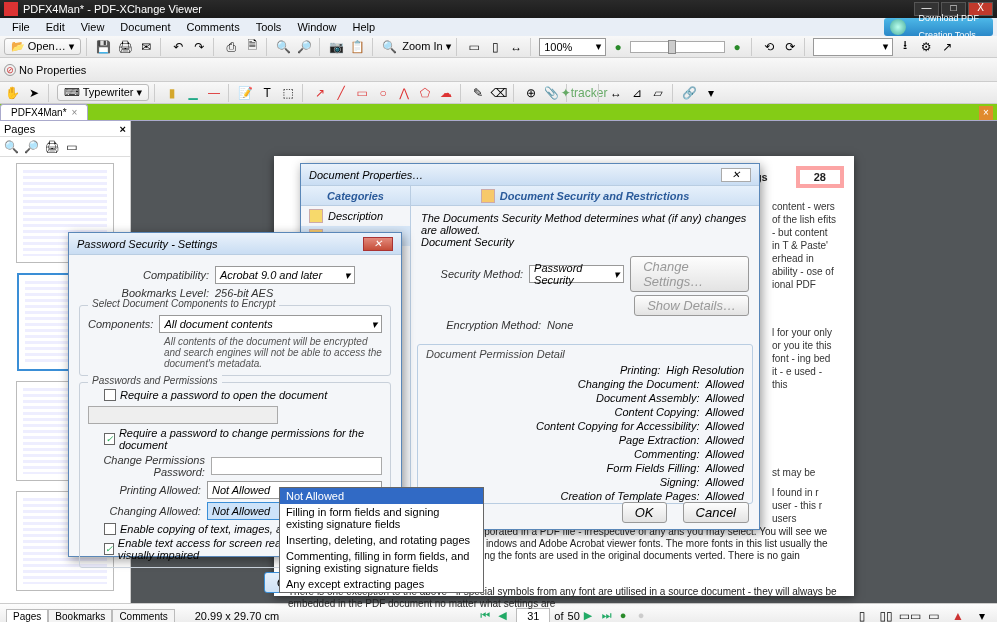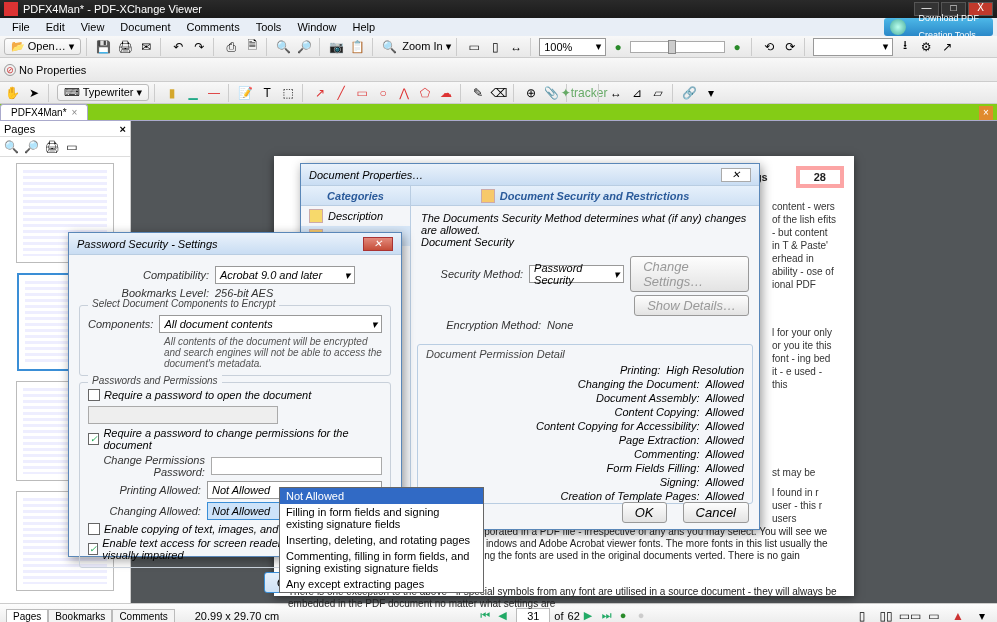--- a/index.html
+++ b/index.html
@@ -67,21 +67,21 @@
 .btn.disabled { color: #999; }
 .permgroup { border: 1px solid #b9cde2; margin: 4px 6px; border-radius: 3px; }
 .permgroup .ph { padding: 3px 8px; color: #444; }
 .permgroup .row { display: flex; padding: 1px 8px; font-size: 11px; }
 .permgroup .row .k { flex: 1; text-align: right; margin-right: 6px; }
 .dlg-foot { display: flex; justify-content: flex-end; gap: 16px; padding: 6px 10px; }
 .pwsec { left: 68px; top: 232px; width: 334px; height: 325px; }
 .pwsec .body { padding: 8px 10px; }
 .grp { border: 1px solid #c8d0da; padding: 6px 8px; margin-top: 6px; position: relative; border-radius: 3px; }
 .grp .gt { position: absolute; top: -8px; left: 8px; background: #f4f6f9; padding: 0 4px; font-size: 10px; color: #444; }
-.checkbox { display: inline-flex; align-items: center; gap: 4px; cursor: pointer; }
+.checkbox { display: inline-flex; align-items: center; gap: 4px; cursor: pointer; margin-left: 16px; }
 .checkbox .box { width: 12px; height: 12px; border: 1px solid #666; background: #fff; display: inline-flex; align-items: center; justify-content: center; font-size: 9px; color: #2a5; }
 .textin { border: 1px solid #aaa; background: #fff; height: 18px; width: 190px; }
 .textin.disabled { background: #eee; }
 .pwsec .field label { width: 130px; }
 .dropdown { position: absolute; border: 1px solid #666; background: #fff; min-width: 200px; font-size: 11px; z-index: 999; }
 .dropdown .opt { padding: 2px 6px; cursor: pointer; }
 .dropdown .opt.sel { background: #316ac5; color: #fff; }
 .pagetext { position: absolute; right: 18px; top: 44px; width: 64px; font-size: 10px; line-height: 13px; color: #333; }
 .pagetext2 { position: absolute; right: 18px; top: 310px; width: 64px; font-size: 10px; line-height: 13px; color: #333; }
 .pagebody { position: absolute; left: 14px; right: 14px; top: 370px; font-size: 10px; line-height: 12px; color: #222; }
@@ -262,21 +262,21 @@
     <span class="stab active">Pages</span>
     <span class="stab">Bookmarks</span>
     <span class="stab">Comments</span>
   </div>
   <span style="margin-left:20px">20.99 x 29.70 cm</span>
   <div class="center">
     <span class="navbtn">⏮</span>
     <span class="navbtn">◀</span>
     <input class="pageinput" value="31" style="">
     <span>of</span>
-    <span>62</span>
+    <span>50</span>
     <span class="navbtn">▶</span>
     <span class="navbtn">⏭</span>
     <span class="navbtn" style="color:#2a8a2a">●</span>
     <span class="navbtn" style="color:#ccc">●</span>
   </div>
   <div class="right">
     <span class="tbtn">▯</span>
     <span class="tbtn">▯▯</span>
     <span class="tbtn">▭▭</span>
     <span class="tbtn">▭</span>

